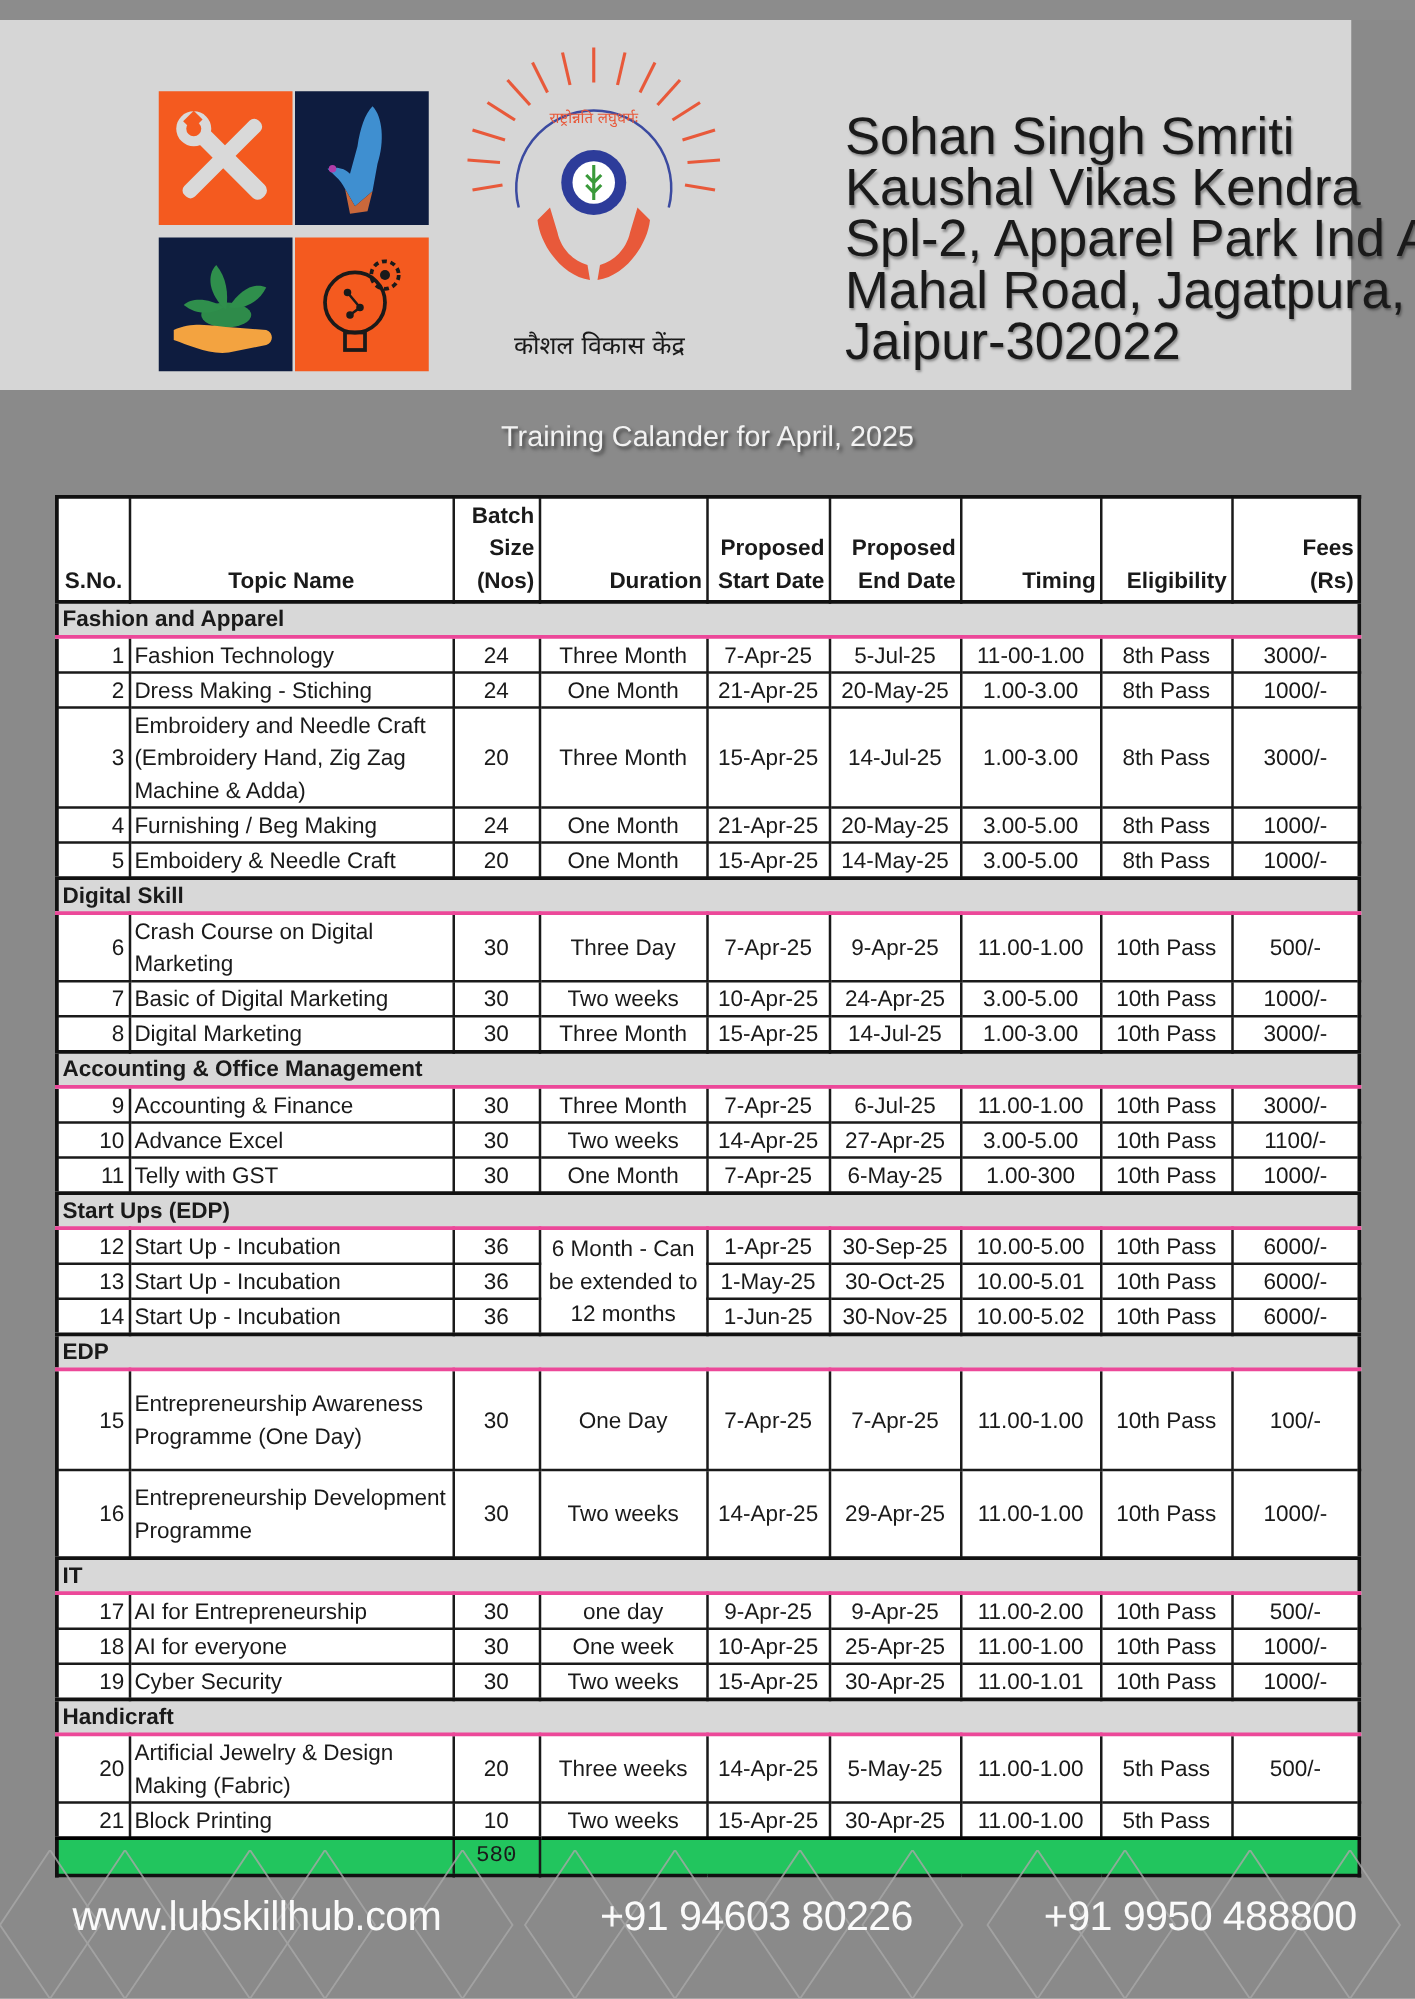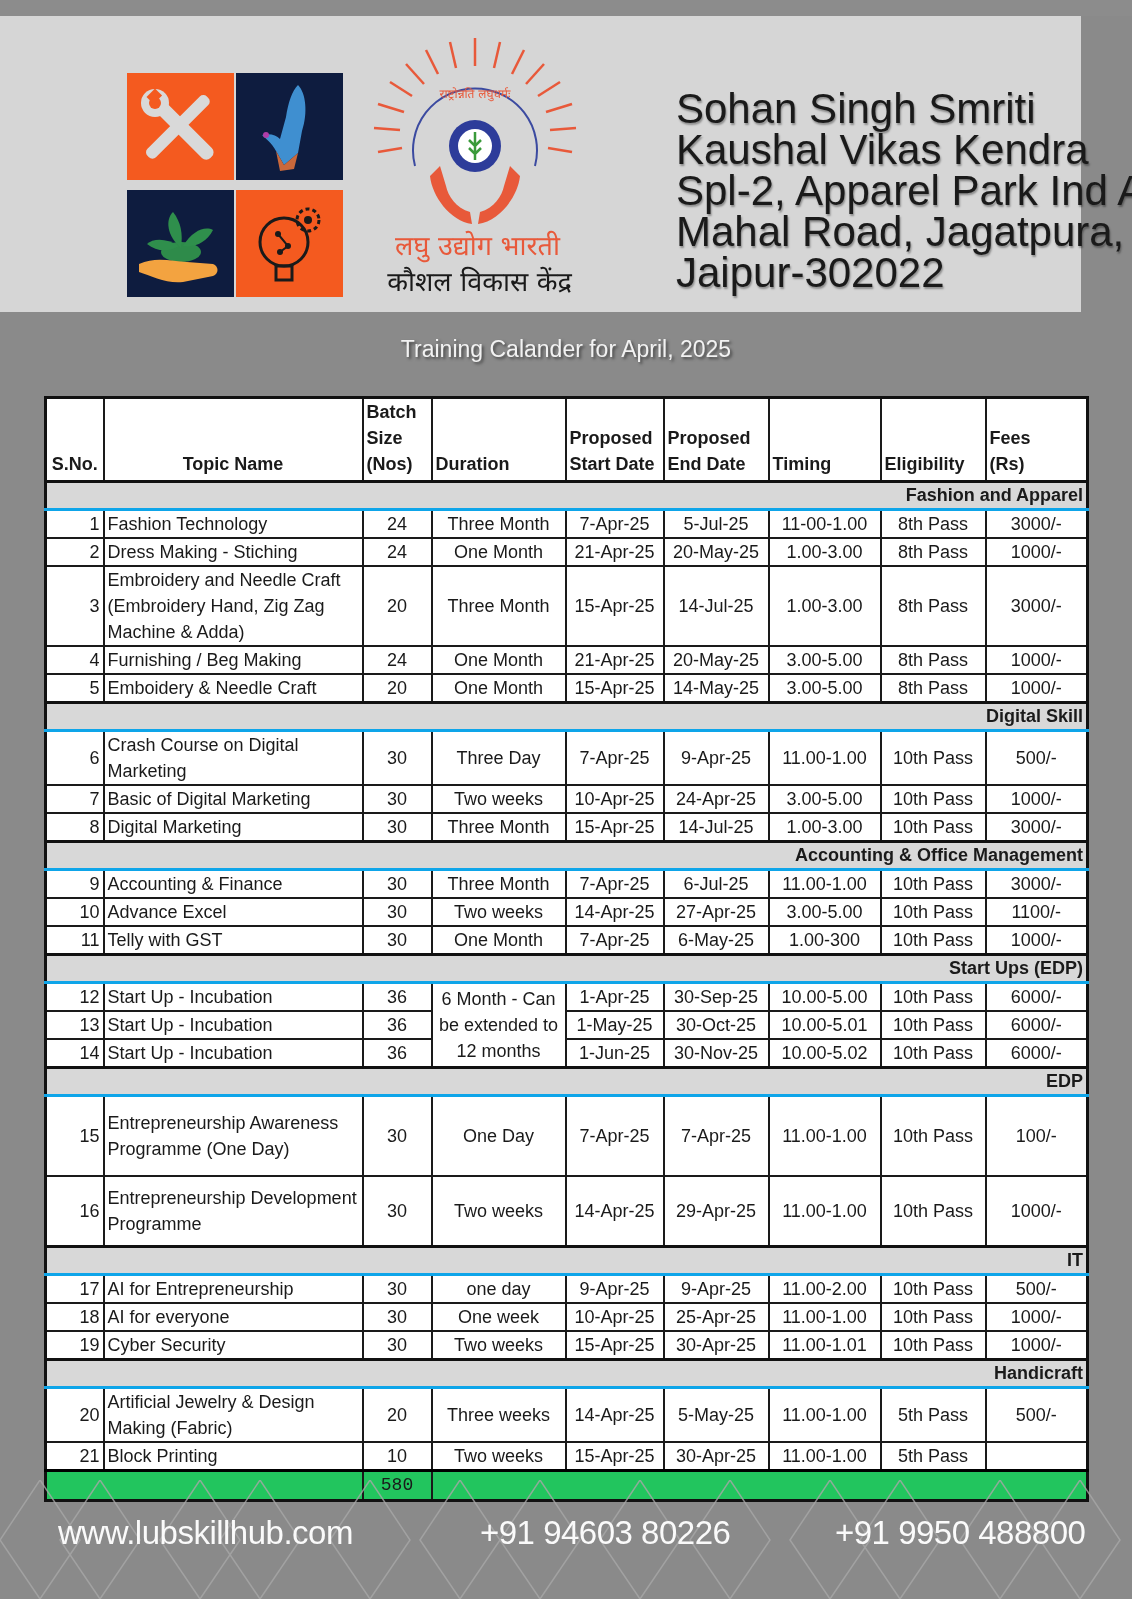--- a/index.html
+++ b/index.html
@@ -22,21 +22,21 @@
   .t3 { left:127px; top:174px; }
   .t4 { left:236px; top:174px; }
   .tile svg { width:107px; height:107px; display:block; }
   .emblem { position:absolute; left:370px; top:20px; width:210px; height:200px; }
   .hindi1 {
     position:absolute; left:370px; top:210px; width:215px; text-align:center;
     color:#e8593a; font-size:27px; font-family:"DejaVu Sans", sans-serif;
   }
   .hindi2 {
     position:absolute; left:362px; top:246px; width:235px; text-align:center;
-    color:#1a1a1a; font-size:27px; font-family:"DejaVu Sans", sans-serif;
+    color:#1a1a1a; font-size:20px; font-family:"DejaVu Sans", sans-serif;
   }
   .address {
     position:absolute; left:676px; top:72px; color:#1a1a1a;
     font-size:42px; line-height:41px;
     text-shadow:1px 2px 2px rgba(0,0,0,0.35);
   }
   .address div { white-space:nowrap; }
   .title {
     position:absolute; left:0; top:336px; width:1132px; text-align:center;
     color:#f2f2f2; font-size:23px;
@@ -44,28 +44,28 @@
   }
   table.cal {
     position:absolute; left:44px; top:396px; width:1042px;
     border-collapse:collapse; background:#fff;
     border:3px solid #111; font-size:18px; color:#1a1a1a;
     table-layout:fixed;
   }
   table.cal th, table.cal td {
     border:2px solid #1a1a1a; padding:0 3px; line-height:26px;
   }
-  table.cal th { font-weight:bold; vertical-align:bottom; text-align:left; padding-bottom:3px; }
+  table.cal th { font-weight:bold; vertical-align:bottom; text-align:right; padding-bottom:3px; }
   table.cal th.left { text-align:center; }
   td.sno { text-align:right; padding-right:2px; }
   td.topic { text-align:left; }
   td.c { text-align:center; }
   tr.section td {
-    background:#d8d8d8; font-weight:bold; text-align:right;
-    border-top:3px solid #111; border-bottom:3px solid #0ea5e9;
+    background:#d8d8d8; font-weight:bold; text-align:left;
+    border-top:3px solid #111; border-bottom:3px solid #ec4899;
     line-height:25px;
   }
   tr.total td { background:#22c55e; border-top:3px solid #000000; line-height:27px;font-family:Liberation Mono, monospace; }
   .footer-pattern { position:absolute; left:0; top:1480px; width:1132px; height:119px; }
   .footer {
     position:absolute; top:1514px; color:#fafafa; font-size:33px;
     letter-spacing:-0.5px;
   }
   .f1 { left:58px; } .f2 { left:480px; } .f3 { left:835px; }
 </style>
@@ -138,21 +138,20 @@
         <line x1="202" y1="116" x2="178" y2="112"></line>
     </g>
     <path d="M45 130 A62 62 0 1 1 165 130" fill="none" stroke="#3b4aa0" stroke-width="2"></path>
     <text x="105" y="62" text-anchor="middle" font-size="12" fill="#e8593a" font-family="DejaVu Sans, sans-serif">राष्ट्रोन्नति लघुधर्मः</text>
     <circle cx="105" cy="110" r="26" fill="#2d3c9a"></circle>
     <circle cx="105" cy="110" r="17" fill="#fff"></circle>
     <path d="M105 96 L105 124 M99 104 L105 110 L111 104 M99 112 L105 118 L111 112" stroke="#3a9a3a" stroke-width="2.5" fill="none"></path>
     <path d="M60 140 C62 160 80 185 102 188 L100 176 C86 172 78 160 76 150 L70 130 Z" fill="#e8593a"></path>
     <path d="M150 140 C148 160 130 185 108 188 L110 176 C124 172 132 160 134 150 L140 130 Z" fill="#e8593a"></path>
   </svg>
-  <div class="hindi1">लघु उद्योग भारती</div>
   <div class="hindi2">कौशल विकास केंद्र</div>
 
   <div class="address">
     <div>Sohan Singh Smriti</div>
     <div>Kaushal Vikas Kendra</div>
     <div>Spl-2, Apparel Park Ind Area</div>
     <div>Mahal Road, Jagatpura,</div>
     <div>Jaipur-302022</div>
   </div>
 </div>

